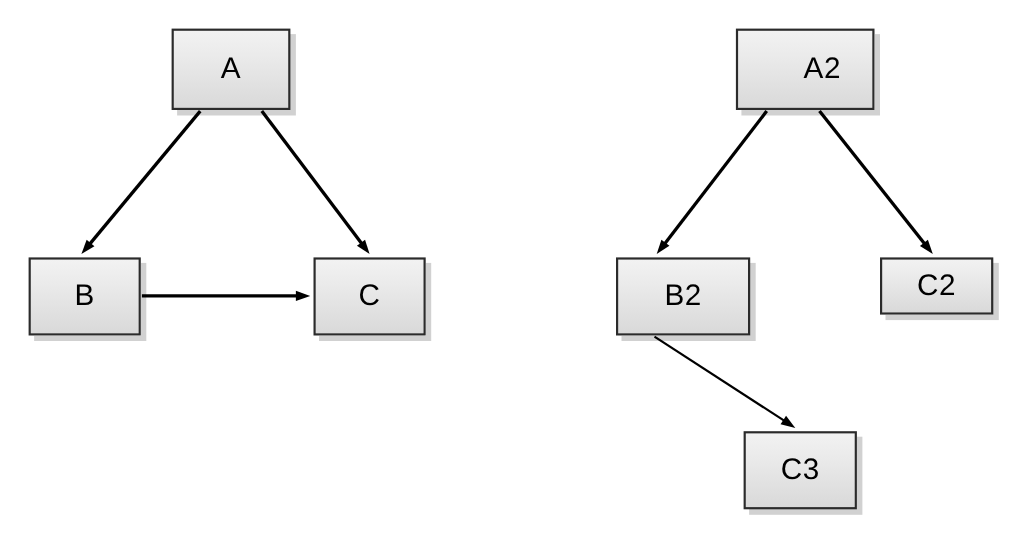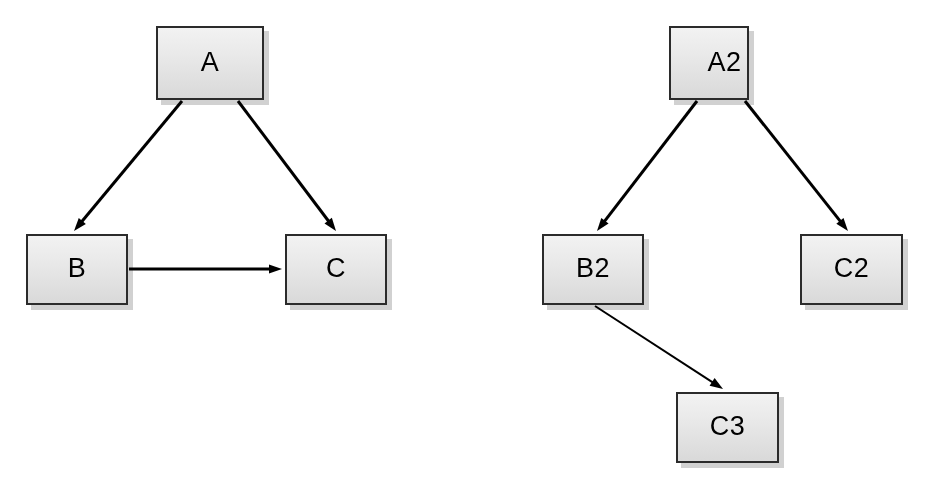--- a/index.html
+++ b/index.html
@@ -76,29 +76,29 @@
   </div>
 
   <div class="node" style="left: 26px; top: 234px; width: 102px; height: 71px;">
     <span class="node-label">B</span>
   </div>
 
   <div class="node" style="left: 285px; top: 234px; width: 102px; height: 71px;">
     <span class="node-label">C</span>
   </div>
 
-  <div class="node" style="left: 669px; top: 26px; width: 80px; height: 74px; padding-left: 31px;">
+  <div class="node" style="left: 669px; top: 26px; width: 126px; height: 74px; padding-left: 31px;">
     <span class="node-label">A2</span>
   </div>
 
-  <div class="node" style="left: 542px; top: 234px; width: 102px; height: 71px;">
+  <div class="node" style="left: 560px; top: 234px; width: 122px; height: 71px;">
     <span class="node-label">B2</span>
   </div>
 
-  <div class="node" style="left: 800px; top: 234px; width: 103px; height: 71px;">
+  <div class="node" style="left: 800px; top: 234px; width: 103px; height: 52px;">
     <span class="node-label">C2</span>
   </div>
 
   <div class="node" style="left: 676px; top: 392px; width: 103px; height: 71px; align-items: center;">
     <span class="node-label">C3</span>
   </div>
 
 </div>
 
 </body></html>

